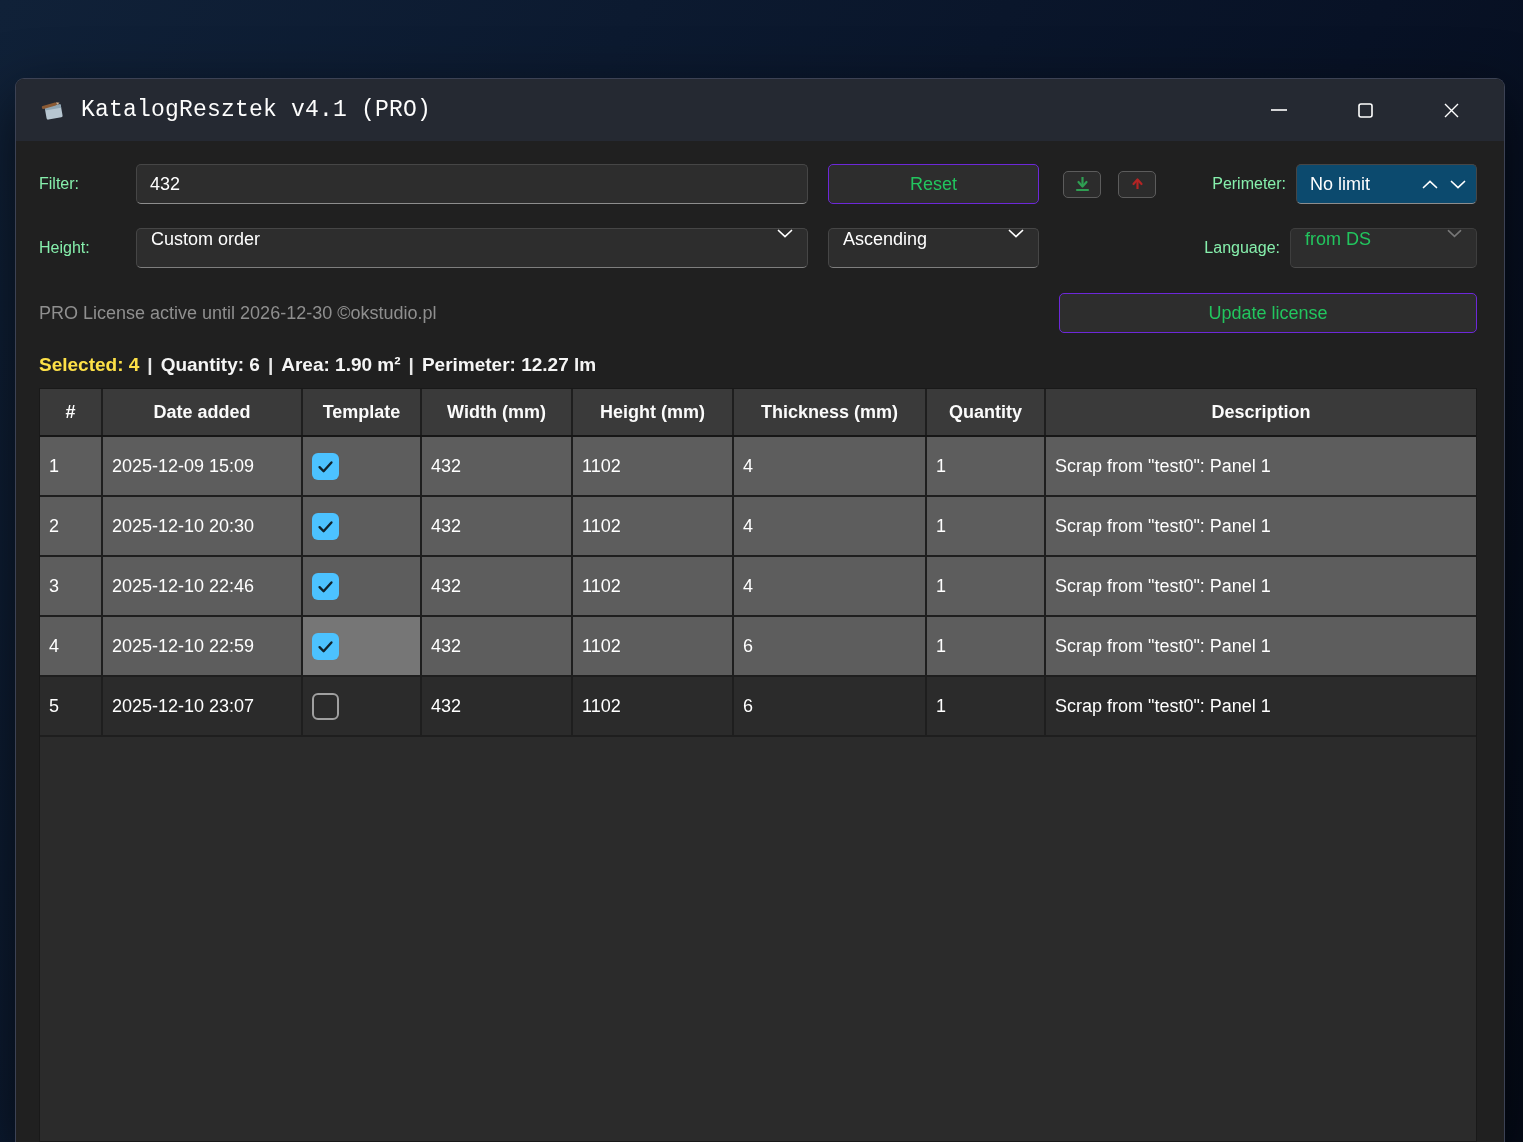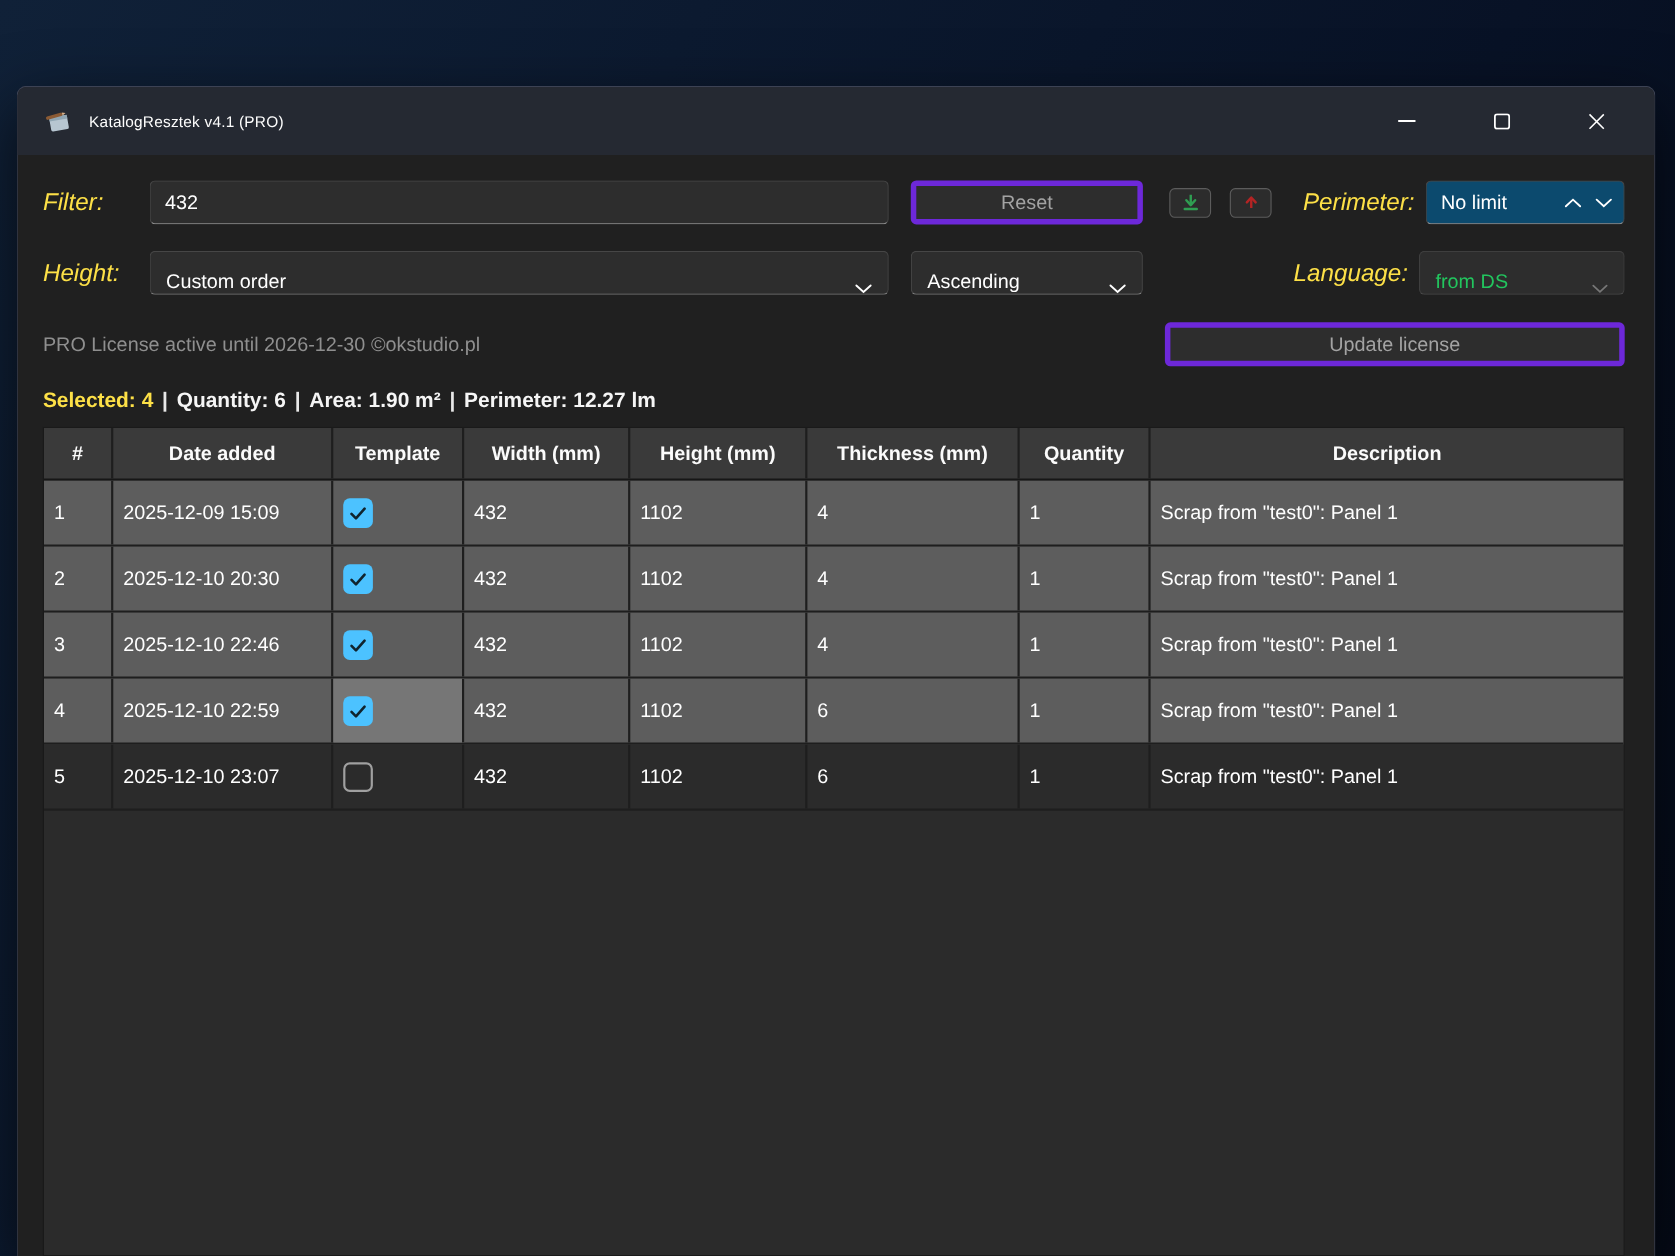--- a/index.html
+++ b/index.html
@@ -13,59 +13,59 @@
     position:absolute; left:15px; top:78px; width:1490px; height:1064px;
     background:#202020; border:1px solid #3c4254; border-bottom:none;
     border-radius:9px 9px 0 0; box-shadow:0 20px 60px rgba(0,0,0,.65);
   }
   
   .titlebar {
     height:62px; background:#252932; border-radius:8px 8px 0 0;
     display:flex; align-items:center; padding:0 10px 0 24px;
   }
   .app-icon { width:26px; height:26px; margin-right:15px; flex:0 0 auto; }
-  .title-text { font-size:14px; color:#fdfdfd; letter-spacing:.2px; }
+  .title-text { font-size:23px; color:#fdfdfd; letter-spacing:.2px;font-family:Liberation Mono, monospace; }
   .win-controls { margin-left:auto; display:flex; align-items:stretch; height:100%; }
   .win-btn { width:86px; display:flex; align-items:center; justify-content:center; cursor:default; }
   .win-btn svg { display:block; }
   
   .content { padding:0 27px 0 23px; height:calc(100% - 62px); display:flex; flex-direction:column; }
   .toolbar-row { display:flex; align-items:center; }
   .row-filter  { margin-top:22px; height:42px; }
   .row-sorting { margin-top:22px; height:42px; }
   .row-license { margin-top:24px; height:40px; }
-  .field-label { font-size:22px; color:#fde047;font-style:italic; }
+  .field-label { font-size:16px; color:#86efac; }
   .lbl-filter, .lbl-sorting { width:97px; }
   .text-input {
     width:672px; height:40px; background:#2d2d2d; color:#fff;
     border:1px solid #464646; border-bottom:1px solid #8d8d8d; border-radius:5px;
     font-size:18px; padding:0 13px; font-family:inherit; outline:none;
   }
   .btn {
-    background:#2d2d2d; border:5px solid #6d28d9; border-radius:5px;
-    color:#a3a3a3; font-size:18px; font-family:inherit; cursor:default;
+    background:#2d2d2d; border:1px solid #6d28d9; border-radius:5px;
+    color:#22c55e; font-size:18px; font-family:inherit; cursor:default;
     display:flex; align-items:center; justify-content:center;text-align:right;
   }
   .btn-reset { width:211px; height:40px; margin-left:20px; }
   .icon-btn {
     width:38px; height:27px; margin-left:24px; background:#2c2c2c;
     border:1px solid #5c5c5c; border-radius:5px;
     display:flex; align-items:center; justify-content:center;
   }
   .icon-btn + .icon-btn { margin-left:17px; }
   .lbl-pagination { margin-left:auto; }
   .spinner {
     margin-left:10px; width:181px; height:40px; background:#0c4a6e;
     border:1px solid #464646; border-bottom:1px solid #8d8d8d; border-radius:5px;
     display:flex; align-items:center; padding:0 10px 0 13px; font-size:18px;
   }
   .spinner .spin-chevrons { margin-left:auto; display:flex; gap:12px; align-items:center; }
   .dropdown {
     height:40px; background:#2d2d2d; border:1px solid #464646; border-bottom:1px solid #7e7e7e;
-    border-radius:5px; display:flex; align-items:flex-end; justify-content:space-between;
+    border-radius:5px; display:flex; align-items:flex-start; justify-content:space-between;
     padding:0 14px; font-size:18px;
   }
   .dd-sorting { width:672px; }
   .dd-direction { width:211px; margin-left:20px; }
   .lbl-language { margin-left:auto; }
   .dd-language { width:187px; margin-left:10px; color:#22c55e; border-color:#3e3e3e; border-bottom-color:#4a4a4a; }
   .license-text { font-size:18px; color:#8f8f8f; }
   .btn-update { margin-left:auto; width:418px; height:40px; }
   
   .row-status { margin-top:21px; font-size:19px; font-weight:bold; color:#f5f5f5; }

